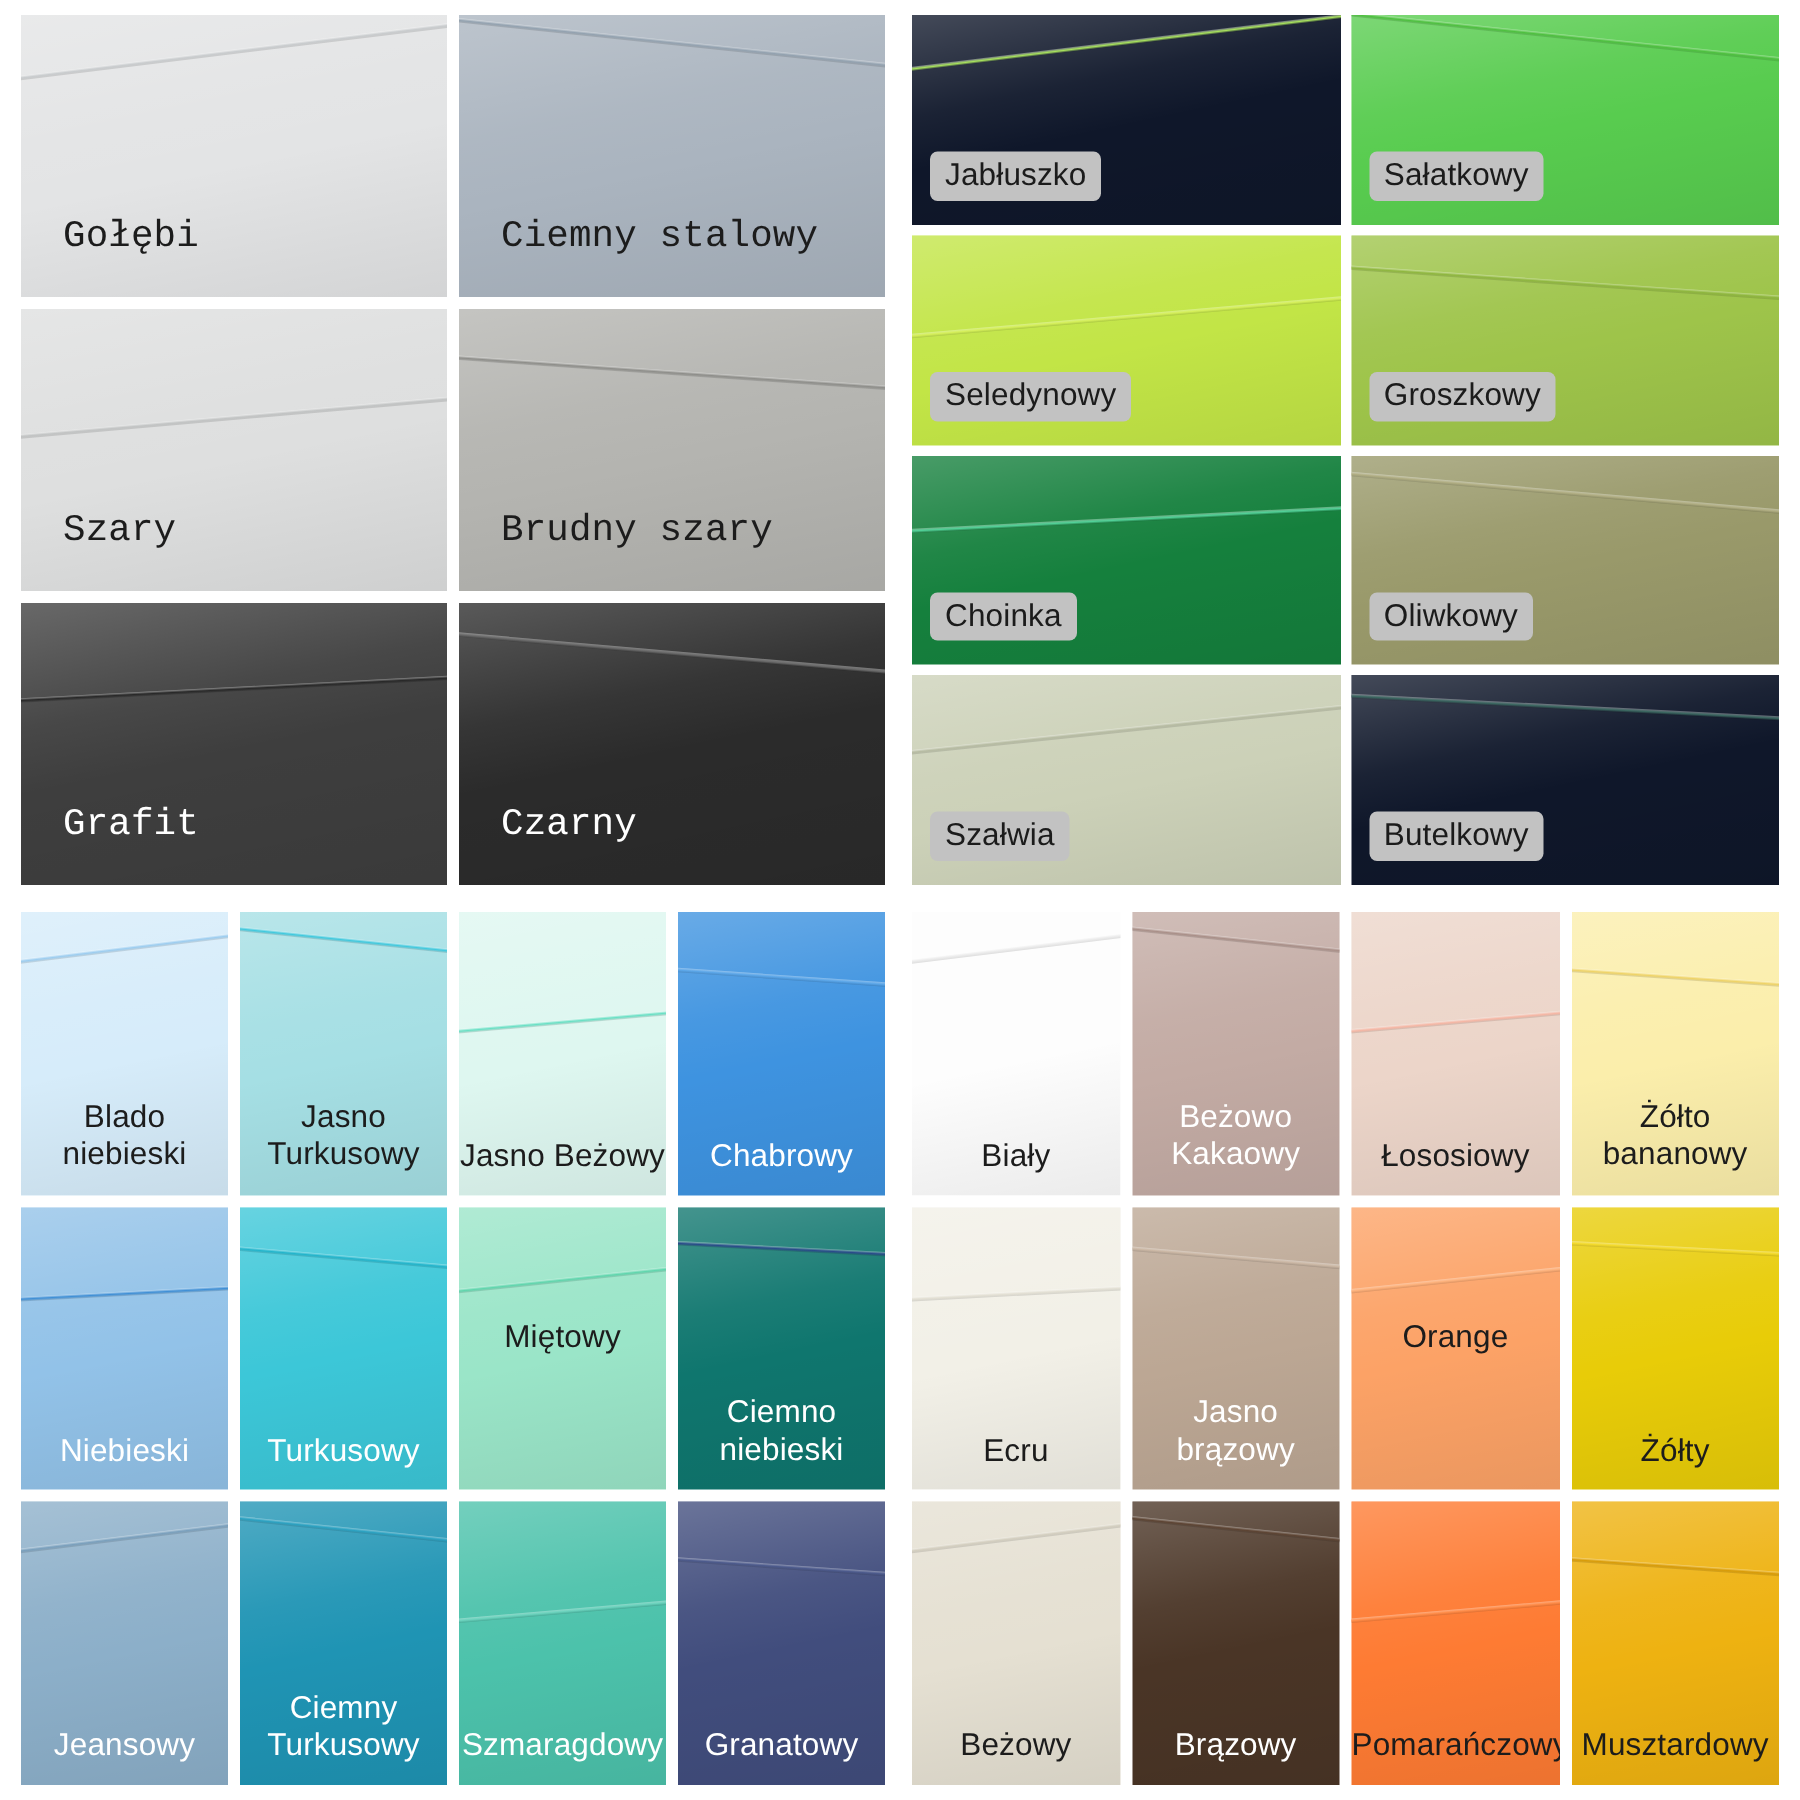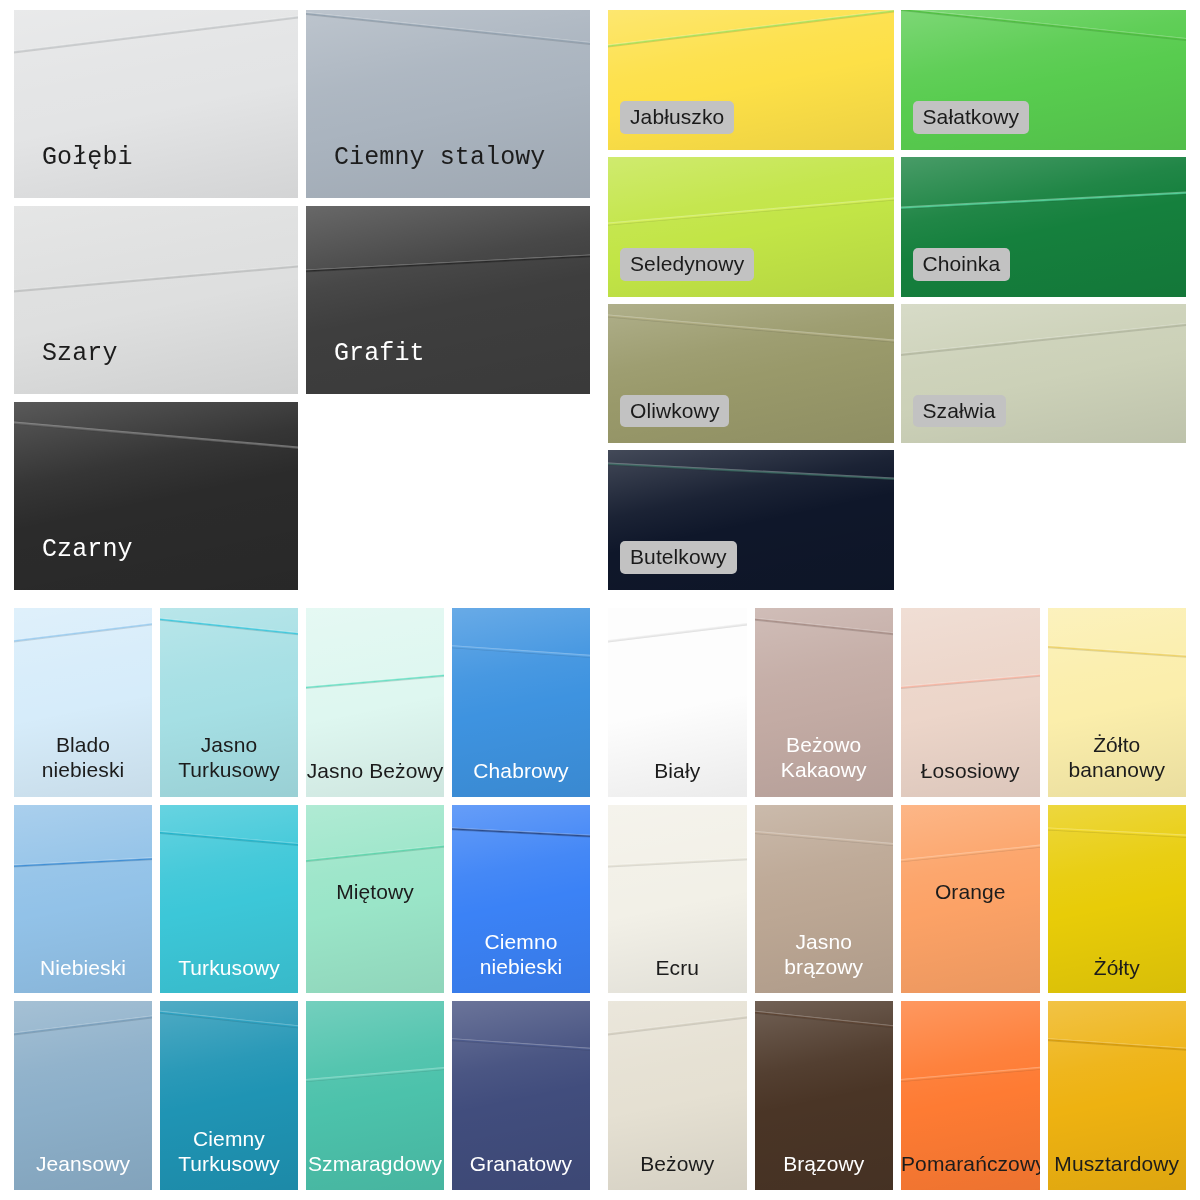--- a/index.html
+++ b/index.html
@@ -98,49 +98,59 @@
         <div class="swatch" style="background: rgb(170, 180, 191);">
           <div class="sheen" style="background: linear-gradient(168deg, rgba(255, 255, 255, 0.22) 0%, rgba(255, 255, 255, 0.05) 34%, rgba(0, 0, 0, 0) 52%, rgba(0, 0, 0, 0.07) 100%);"></div>
           <div class="fold" style="top: 9%; transform: rotate(6deg); background: linear-gradient(rgba(255, 255, 255, 0.35), rgb(147, 162, 176), rgba(0, 0, 0, 0.12));"></div>
           <span class="label plain dark">Ciemny stalowy</span>
         </div>
         <div class="swatch" style="background: rgb(222, 223, 223);">
           <div class="sheen" style="background: linear-gradient(168deg, rgba(255, 255, 255, 0.22) 0%, rgba(255, 255, 255, 0.05) 34%, rgba(0, 0, 0, 0) 52%, rgba(0, 0, 0, 0.07) 100%);"></div>
           <div class="fold" style="top: 38%; transform: rotate(-5deg); background: linear-gradient(rgba(255, 255, 255, 0.35), rgb(194, 196, 196), rgba(0, 0, 0, 0.12));"></div>
           <span class="label plain dark">Szary</span>
         </div>
+        <div class="swatch" style="background: rgb(180, 180, 176);">
+          <div class="sheen" style="background: linear-gradient(168deg, rgba(255, 255, 255, 0.22) 0%, rgba(255, 255, 255, 0.05) 34%, rgba(0, 0, 0, 0) 52%, rgba(0, 0, 0, 0.07) 100%);"></div>
+          <div class="fold" style="top: 22%; transform: rotate(4deg); background: linear-gradient(rgba(255, 255, 255, 0.35), rgb(142, 142, 138), rgba(0, 0, 0, 0.12));"></div>
+          <span class="label plain dark">Brudny szary</span>
+        </div>
         <div class="swatch" style="background: rgb(62, 62, 62);">
           <div class="sheen" style="background: linear-gradient(168deg, rgba(255, 255, 255, 0.22) 0%, rgba(255, 255, 255, 0.05) 34%, rgba(0, 0, 0, 0) 52%, rgba(0, 0, 0, 0.07) 100%);"></div>
           <div class="fold" style="top: 30%; transform: rotate(-3deg); background: linear-gradient(rgba(255, 255, 255, 0.35), rgb(40, 40, 40), rgba(0, 0, 0, 0.12));"></div>
           <span class="label plain light">Grafit</span>
         </div>
         <div class="swatch" style="background: rgb(43, 43, 43);">
           <div class="sheen" style="background: linear-gradient(168deg, rgba(255, 255, 255, 0.22) 0%, rgba(255, 255, 255, 0.05) 34%, rgba(0, 0, 0, 0) 52%, rgba(0, 0, 0, 0.07) 100%);"></div>
           <div class="fold" style="top: 17%; transform: rotate(5deg); background: linear-gradient(rgba(255, 255, 255, 0.35), rgb(106, 106, 106), rgba(0, 0, 0, 0.12));"></div>
           <span class="label plain light">Czarny</span>
         </div>
       </div>
   </div>
 
   <div class="quadrant" id="q-green">
     <div class="grid grid-2x4">
-        <div class="swatch" style="background: #fde047;">
+        <div class="swatch" style="background: #0f172a;">
           <div class="sheen" style="background: linear-gradient(168deg, rgba(255, 255, 255, 0.22) 0%, rgba(255, 255, 255, 0.05) 34%, rgba(0, 0, 0, 0) 52%, rgba(0, 0, 0, 0.07) 100%);"></div>
           <div class="fold" style="top: 12%; transform: rotate(-7deg); background: linear-gradient(rgba(255, 255, 255, 0.35), rgb(168, 227, 92), rgba(0, 0, 0, 0.12));"></div>
           <span class="label chip">Jabłuszko</span>
         </div>
         <div class="swatch" style="background: rgb(88, 204, 79);">
           <div class="sheen" style="background: linear-gradient(168deg, rgba(255, 255, 255, 0.22) 0%, rgba(255, 255, 255, 0.05) 34%, rgba(0, 0, 0, 0) 52%, rgba(0, 0, 0, 0.07) 100%);"></div>
           <div class="fold" style="top: 9%; transform: rotate(6deg); background: linear-gradient(rgba(255, 255, 255, 0.35), rgb(78, 192, 63), rgba(0, 0, 0, 0.12));"></div>
           <span class="label chip">Sałatkowy</span>
         </div>
         <div class="swatch" style="background: rgb(194, 229, 70);">
           <div class="sheen" style="background: linear-gradient(168deg, rgba(255, 255, 255, 0.22) 0%, rgba(255, 255, 255, 0.05) 34%, rgba(0, 0, 0, 0) 52%, rgba(0, 0, 0, 0.07) 100%);"></div>
           <div class="fold" style="top: 38%; transform: rotate(-5deg); background: linear-gradient(rgba(255, 255, 255, 0.35), rgb(213, 239, 90), rgba(0, 0, 0, 0.12));"></div>
           <span class="label chip">Seledynowy</span>
+        </div>
+        <div class="swatch" style="background: rgb(158, 196, 74);">
+          <div class="sheen" style="background: linear-gradient(168deg, rgba(255, 255, 255, 0.22) 0%, rgba(255, 255, 255, 0.05) 34%, rgba(0, 0, 0, 0) 52%, rgba(0, 0, 0, 0.07) 100%);"></div>
+          <div class="fold" style="top: 22%; transform: rotate(4deg); background: linear-gradient(rgba(255, 255, 255, 0.35), rgb(143, 183, 63), rgba(0, 0, 0, 0.12));"></div>
+          <span class="label chip">Groszkowy</span>
         </div>
         <div class="swatch" style="background: #15803d;">
           <div class="sheen" style="background: linear-gradient(168deg, rgba(255, 255, 255, 0.22) 0%, rgba(255, 255, 255, 0.05) 34%, rgba(0, 0, 0, 0) 52%, rgba(0, 0, 0, 0.07) 100%);"></div>
           <div class="fold" style="top: 30%; transform: rotate(-3deg); background: linear-gradient(rgba(255, 255, 255, 0.35), rgb(81, 209, 152), rgba(0, 0, 0, 0.12));"></div>
           <span class="label chip">Choinka</span>
         </div>
         <div class="swatch" style="background: rgb(153, 153, 106);">
           <div class="sheen" style="background: linear-gradient(168deg, rgba(255, 255, 255, 0.22) 0%, rgba(255, 255, 255, 0.05) 34%, rgba(0, 0, 0, 0) 52%, rgba(0, 0, 0, 0.07) 100%);"></div>
           <div class="fold" style="top: 17%; transform: rotate(5deg); background: linear-gradient(rgba(255, 255, 255, 0.35), rgb(176, 173, 130), rgba(0, 0, 0, 0.12));"></div>
           <span class="label chip">Oliwkowy</span>
@@ -190,21 +200,21 @@
         <div class="swatch" style="background: rgb(60, 199, 216);">
           <div class="sheen" style="background: linear-gradient(168deg, rgba(255, 255, 255, 0.22) 0%, rgba(255, 255, 255, 0.05) 34%, rgba(0, 0, 0, 0) 52%, rgba(0, 0, 0, 0.07) 100%);"></div>
           <div class="fold" style="top: 17%; transform: rotate(5deg); background: linear-gradient(rgba(255, 255, 255, 0.35), rgb(34, 181, 204), rgba(0, 0, 0, 0.12));"></div>
           <span class="label plain light">Turkusowy</span>
         </div>
         <div class="swatch" style="background: rgb(154, 229, 200); align-items: center;">
           <div class="sheen" style="background: linear-gradient(168deg, rgba(255, 255, 255, 0.22) 0%, rgba(255, 255, 255, 0.05) 34%, rgba(0, 0, 0, 0) 52%, rgba(0, 0, 0, 0.07) 100%);"></div>
           <div class="fold" style="top: 25%; transform: rotate(-6deg); background: linear-gradient(rgba(255, 255, 255, 0.35), rgb(95, 214, 173), rgba(0, 0, 0, 0.12));"></div>
           <span class="label plain dark">Miętowy</span>
         </div>
-        <div class="swatch" style="background: #3b82f6;">
+        <div class="swatch" style="background: #0f766e;">
           <div class="sheen" style="background: linear-gradient(168deg, rgba(255, 255, 255, 0.22) 0%, rgba(255, 255, 255, 0.05) 34%, rgba(0, 0, 0, 0) 52%, rgba(0, 0, 0, 0.07) 100%);"></div>
           <div class="fold" style="top: 14%; transform: rotate(3deg); background: linear-gradient(rgba(255, 255, 255, 0.35), rgb(42, 74, 138), rgba(0, 0, 0, 0.12));"></div>
           <span class="label plain light two-line">Ciemno
 niebieski</span>
         </div>
         <div class="swatch" style="background: rgb(140, 175, 201);">
           <div class="sheen" style="background: linear-gradient(168deg, rgba(255, 255, 255, 0.22) 0%, rgba(255, 255, 255, 0.05) 34%, rgba(0, 0, 0, 0) 52%, rgba(0, 0, 0, 0.07) 100%);"></div>
           <div class="fold" style="top: 12%; transform: rotate(-7deg); background: linear-gradient(rgba(255, 255, 255, 0.35), rgb(122, 160, 189), rgba(0, 0, 0, 0.12));"></div>
           <span class="label plain light">Jeansowy</span>
         </div>

